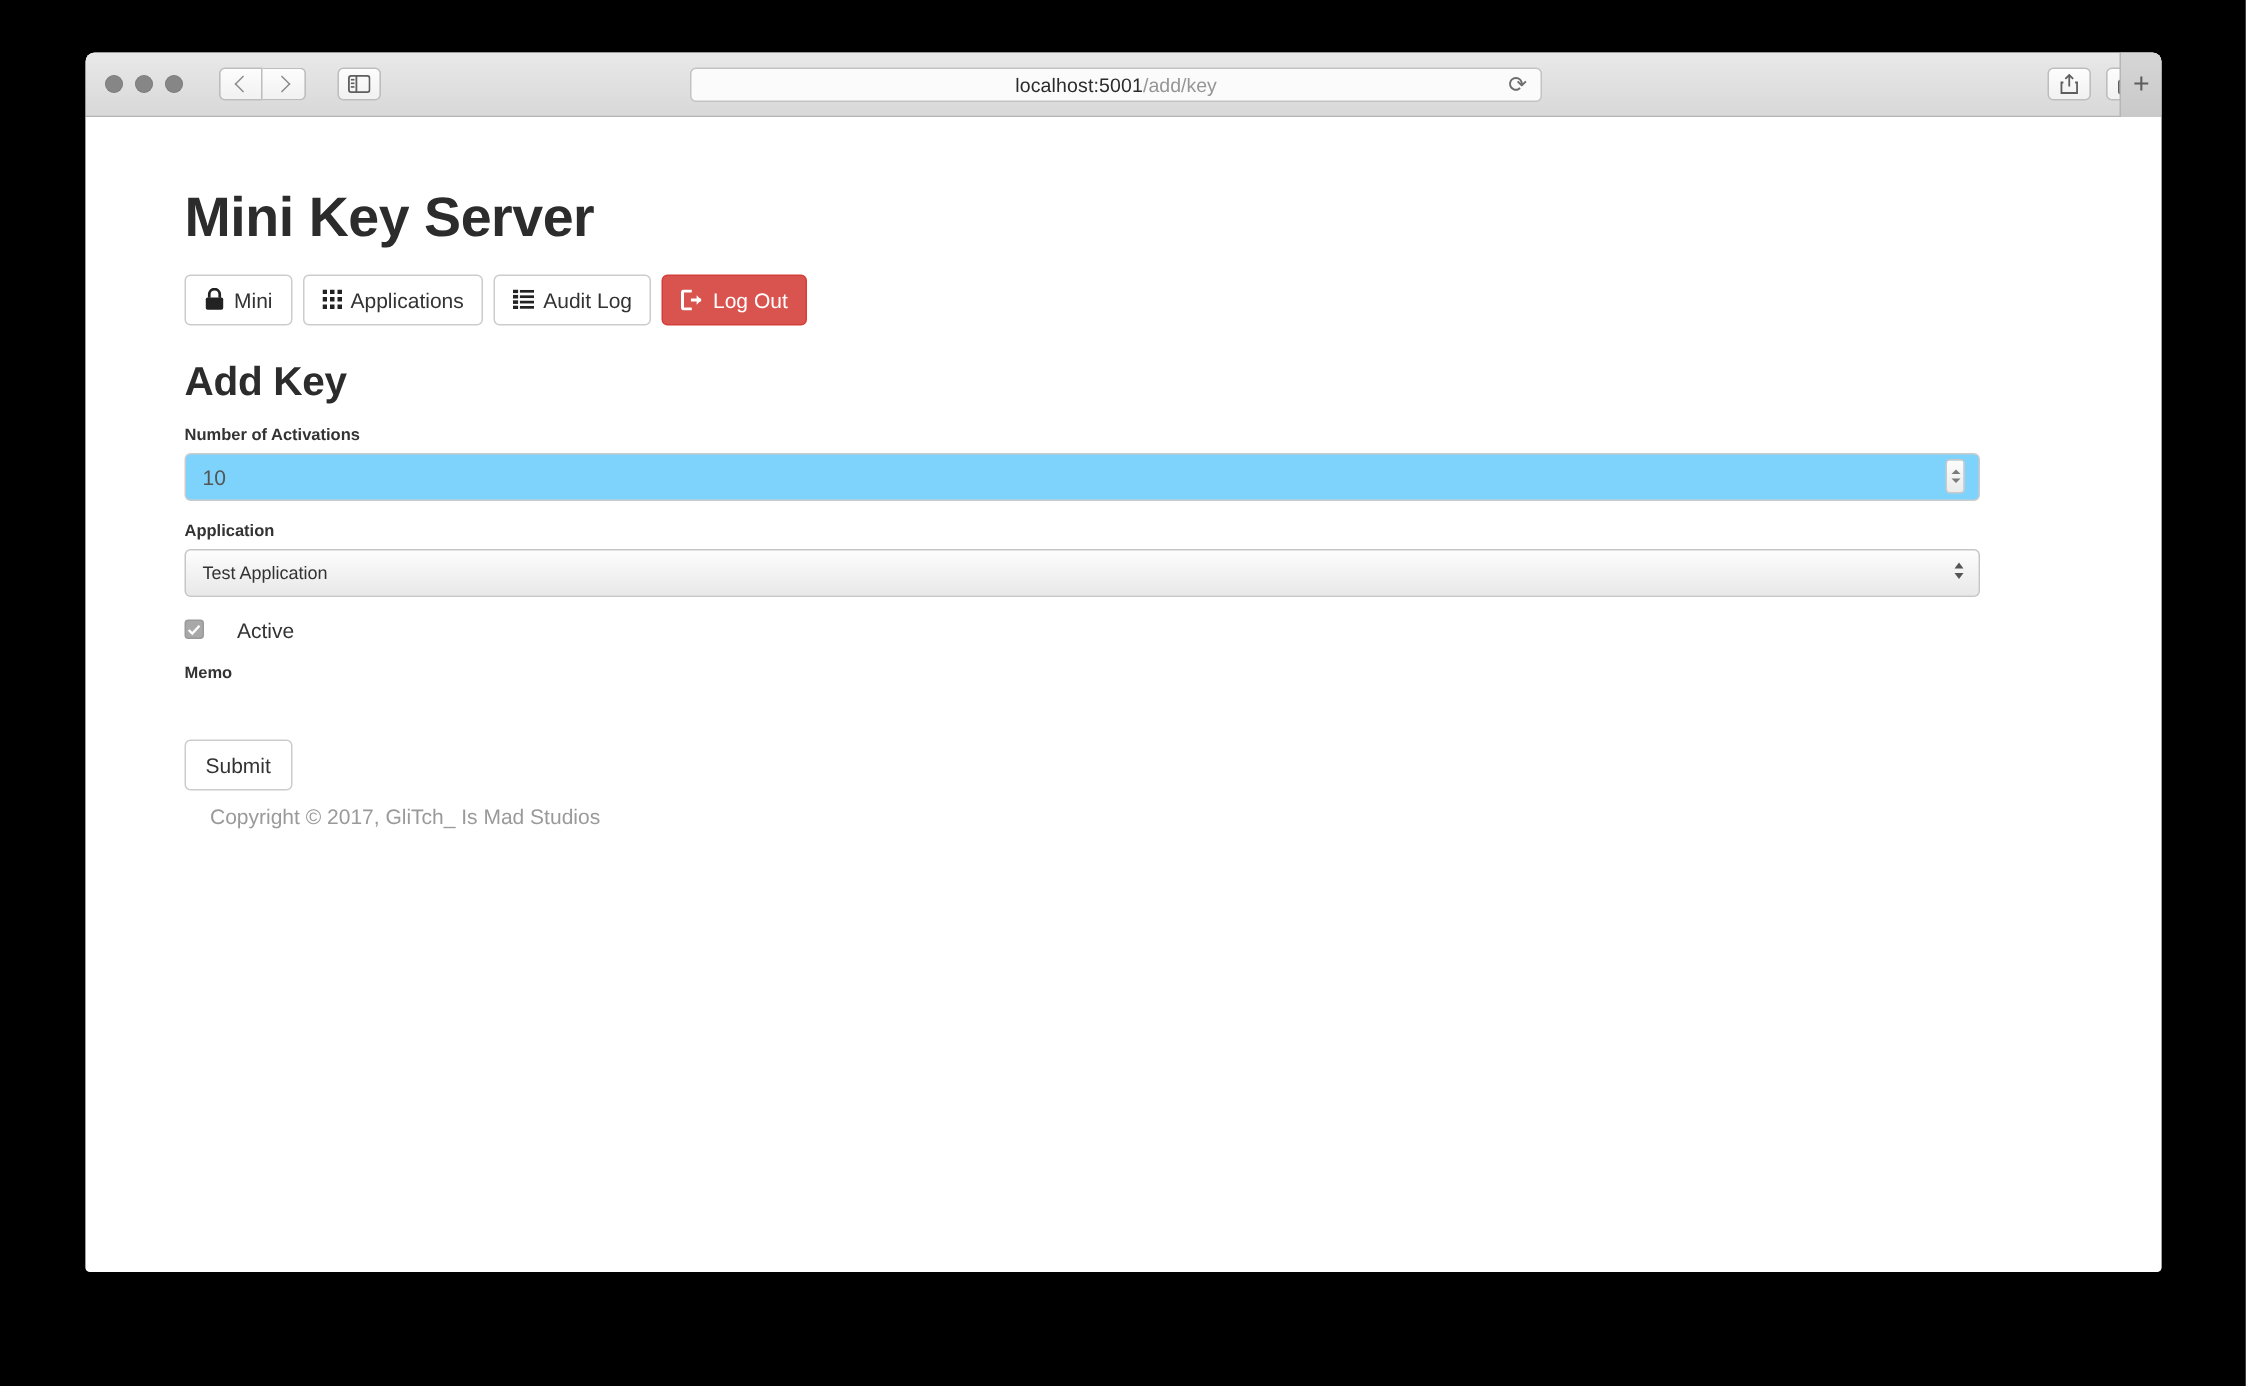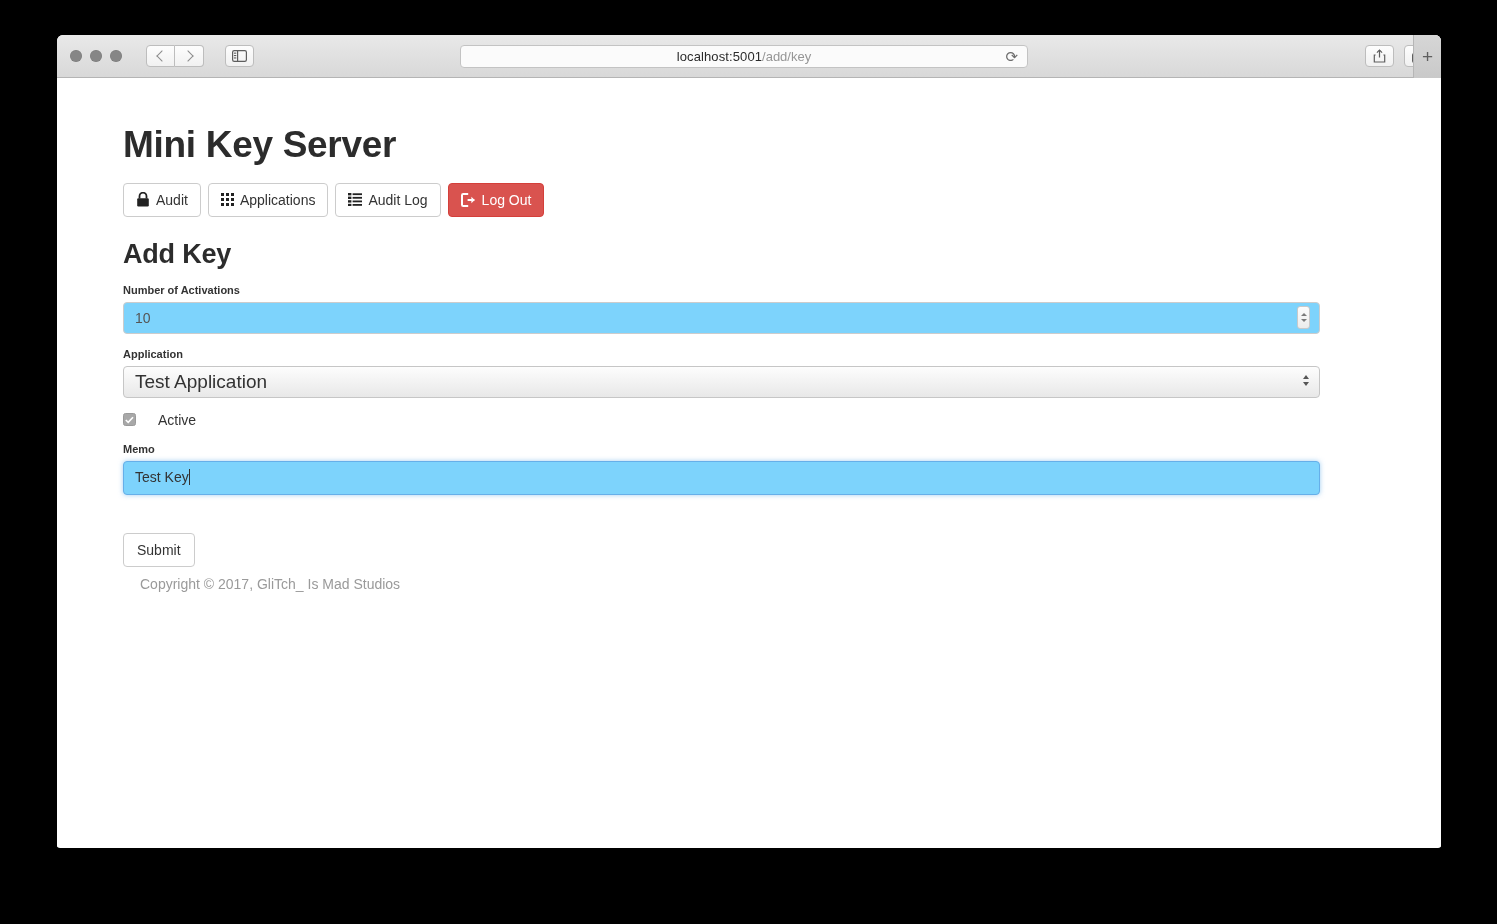--- a/index.html
+++ b/index.html
@@ -242,21 +242,21 @@
   .select-box {
     width: 100%;
     height: 32px;
     box-sizing: border-box;
     border: 1px solid #c6c6c6;
     border-radius: 4px;
     background: linear-gradient(to bottom, #fdfdfd 0%, #e8e8e8 100%);
     display: flex;
     align-items: center;
     padding: 0 11px;
-    font-size: 19px;
+    font-size: 12px;
     color: #333333;
     cursor: pointer;
   }
   .select-arrows {
     position: absolute;
     right: 11px;
     top: 9px;
     display: flex;
     flex-direction: column;
     gap: 3px;
@@ -413,21 +413,21 @@
 
       <h1 class="app-title">Mini Key Server</h1>
 
       <div class="btn-row">
 
         <div class="btn">
           <svg width="14" height="15" viewBox="0 0 14 15">
             <path d="M3.5 6.5 L3.5 4.2 A3.5 3.5 0 0 1 10.5 4.2 L10.5 6.5" fill="none" stroke="#222" stroke-width="1.8"></path>
             <rect x="1.2" y="6.3" width="11.6" height="8.2" rx="1.2" fill="#222"></rect>
           </svg>
-          <span>Audit</span>
+          <span>Mini</span>
         </div>
 
         <div class="btn">
           <svg width="13" height="13" viewBox="0 0 13 13">
             <g fill="#222">
               <rect x="0" y="0" width="3" height="3"></rect>
                 <rect x="5" y="0" width="3" height="3"></rect>
                 <rect x="10" y="0" width="3" height="3"></rect>
               <rect x="0" y="5" width="3" height="3"></rect>
                 <rect x="5" y="5" width="3" height="3"></rect>
@@ -501,24 +501,20 @@
           <svg width="9" height="8" viewBox="0 0 9 8">
             <path d="M0.8 4.0 L3.2 6.4 L8.0 1.2" fill="none" stroke="#ffffff" stroke-width="1.6"></path>
           </svg>
         </span>
         <span class="cb-label">Active</span>
       </div>
 
       
       <div class="field-block">
         <label class="form-label">Memo</label>
-        <div class="memo-wrap">
-          <div class="form-control focused"></div>
-          <div class="memo-text"><span>Test Key</span><span class="caret"></span></div>
-        </div>
       </div>
 
       
       <button class="submit-btn">Submit</button>
 
       
       <div class="footer">Copyright © 2017, GliTch_ Is Mad Studios</div>
 
     </div>
   </div>

